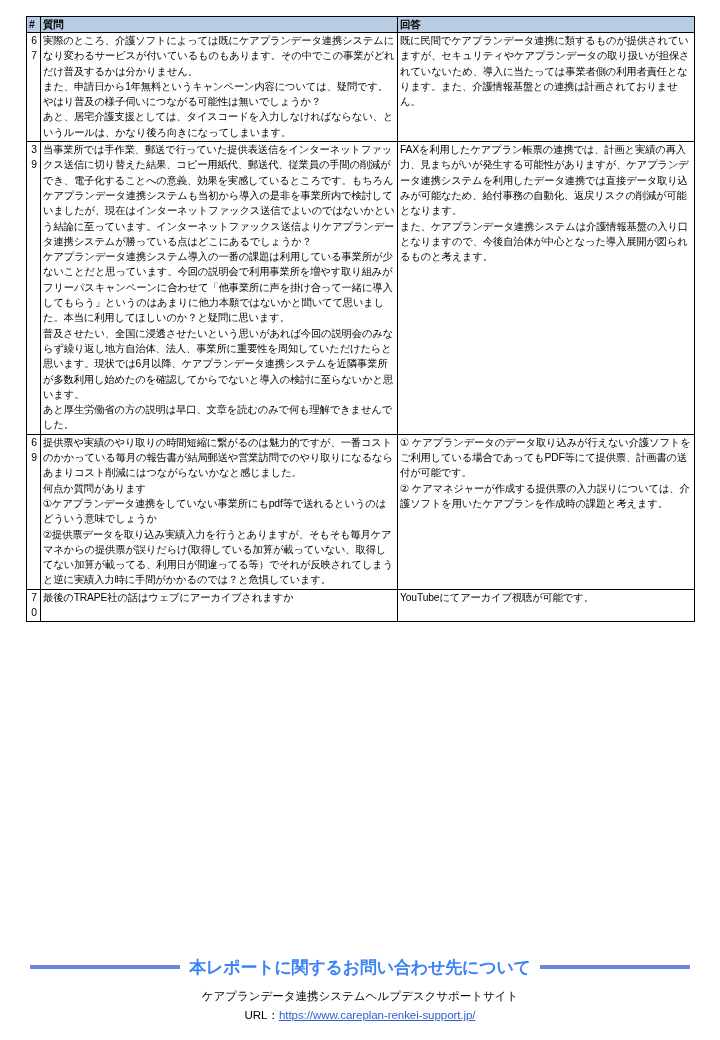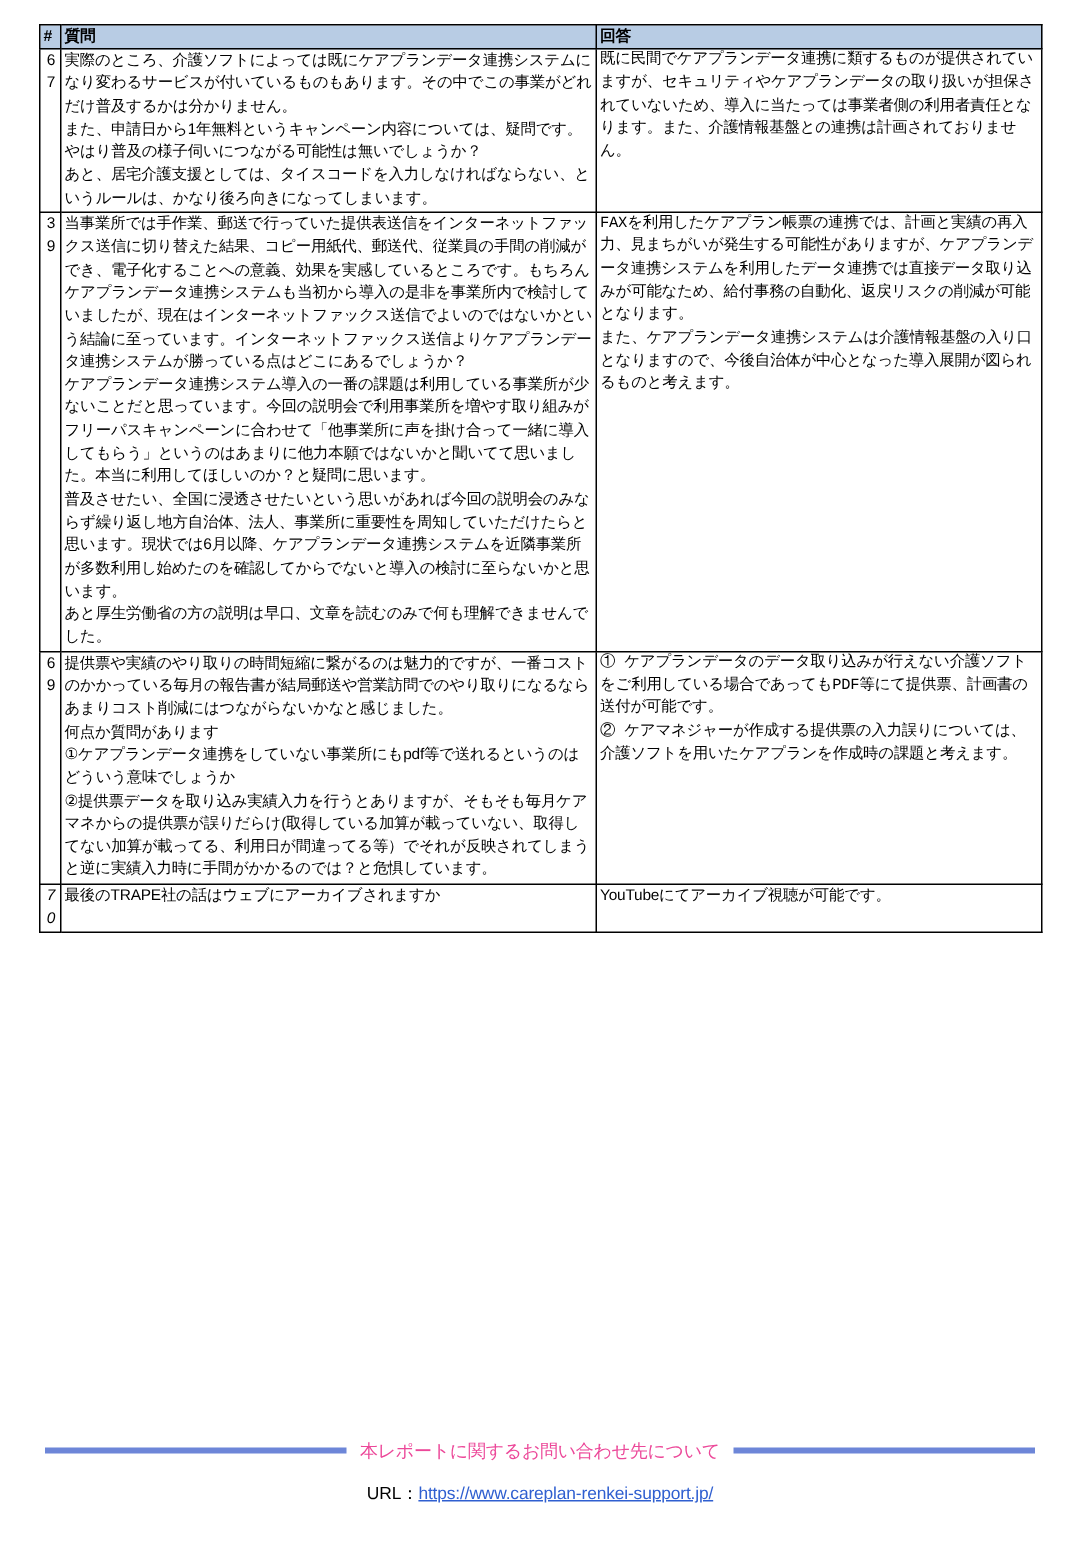--- a/index.html
+++ b/index.html
@@ -54,25 +54,25 @@
   }
   th.num-head { text-align: left; padding-left: 2px; }
 
   td.num-cell {
     text-align: center;
     padding-right: 1px;
     padding-left: 0;
     font-size: 10.3px;
   }
   td.num-mid   { vertical-align: middle; }
-  td.num-top   { vertical-align: top; font-style: italic; }
+  td.num-top   { vertical-align: top; }
 
   td.q-cell, td.a-cell { white-space: pre-wrap; }
   td.a-cell { padding-left: 2px; }
-  td.a-mid  { vertical-align: middle; font-family: Liberation Mono, monospace; }
+  td.a-mid  { vertical-align: middle; }
 
   
   .footer {
     position: absolute;
     left: 0;
     top: 955px;
     width: 720px;
     text-align: center;
   }
   .footer-head {
@@ -84,23 +84,23 @@
     align-items: center;
     justify-content: center;
     gap: 9px;
   }
   .rule {
     height: 4px;
     background: #6d86d8;
     flex: 1 1 auto;
   }
   .footer-title {
-    color: #ec4899;
-    font-weight: normal;
-    font-size: 12px;
+    color: #3b82f6;
+    font-weight: bold;
+    font-size: 17px;
     white-space: nowrap;
     letter-spacing: -0.2px;
   }
   .footer-body {
     margin-top: 7px;
     line-height: 19px;
     font-size: 11.6px;
     color: #000000;
     letter-spacing: -0.1px;
   }
@@ -163,15 +163,16 @@
   </table>
 </div>
 
 <div class="footer">
   <div class="footer-head">
     <div class="rule"></div>
     <div class="footer-title">本レポートに関するお問い合わせ先について</div>
     <div class="rule"></div>
   </div>
   <div class="footer-body">
+    <span class="footer-line">ケアプランデータ連携システムヘルプデスクサポートサイト</span>
     <span class="footer-line"><span class="footer-url-label">URL：</span><a class="footer-url" href="#">https://www.careplan-renkei-support.jp/</a></span>
   </div>
 </div>
 
 </body></html>

